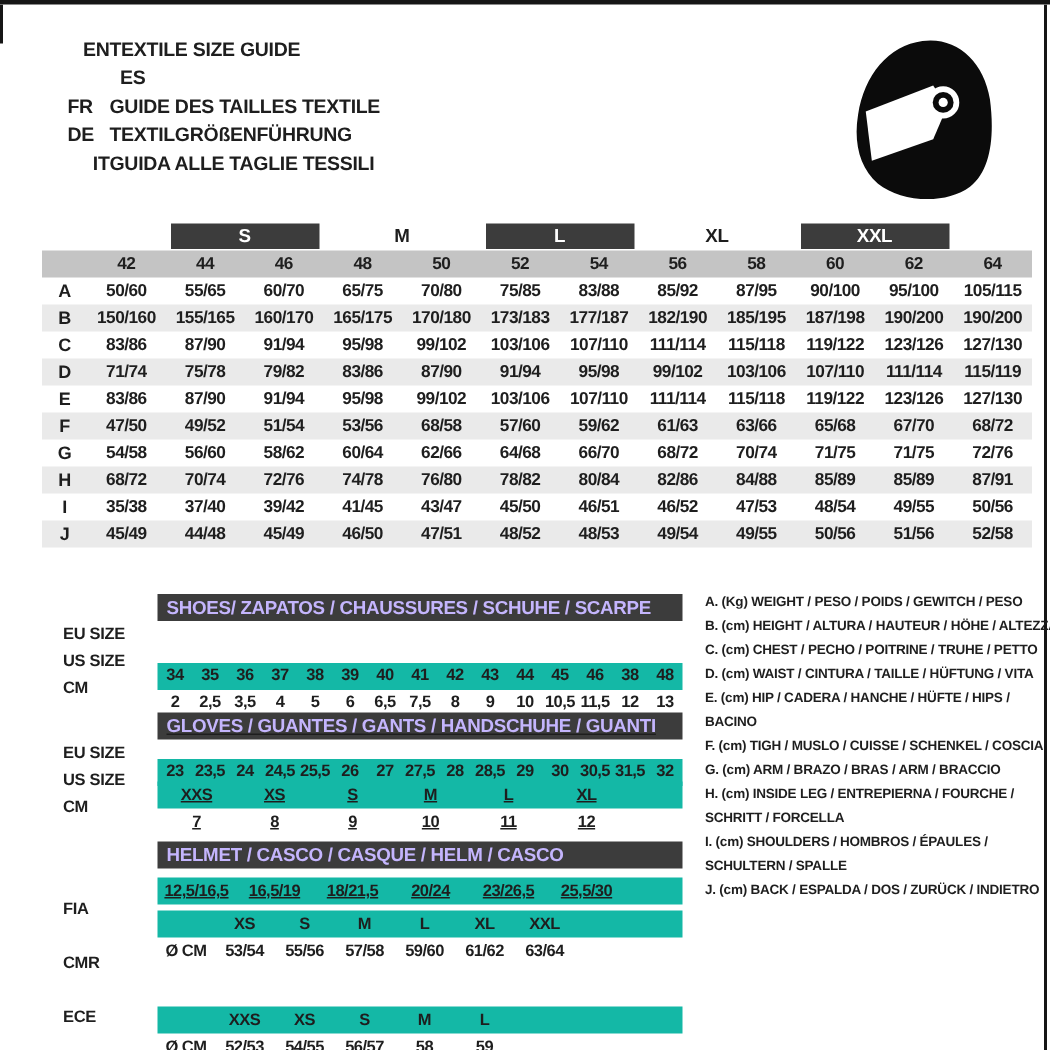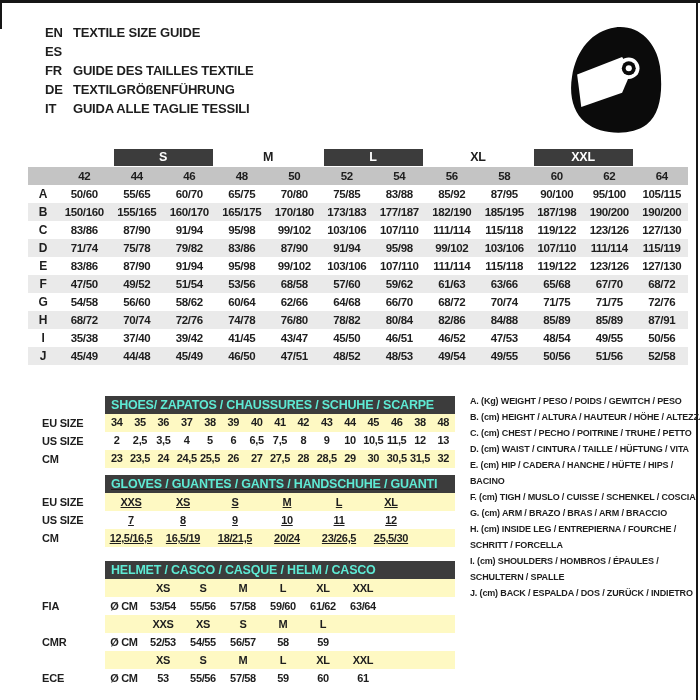--- a/index.html
+++ b/index.html
@@ -24,59 +24,59 @@
   .group-label.boxed{background:#3c3c3c;color:#ffffff;margin:0 3px;}
   .num-row{background:#c4c4c4;}
   .data-row.striped{background:#eaeaea;}
   .cell{text-align:center;font-size:11.5px;letter-spacing:-0.35px;white-space:nowrap;overflow:visible;}
   .cell.letter{font-size:12px;}
 
   .section{position:absolute;left:105px;width:350px;}
   #shoes-sec{top:393px;}
   #gloves-sec{top:472px;text-decoration:underline;}
   #helmet-sec{top:558px;}
-  .bar{height:18px;background:#3c3c3c;color:#5eead4;font-size:12.5px;display:flex;align-items:center;
+  .bar{height:18px;background:#3c3c3c;color:#c4b5fd;font-size:12.5px;display:flex;align-items:center;
        padding-left:6px;letter-spacing:-0.2px;white-space:nowrap;box-sizing:border-box;}
   .g-row{display:grid;height:18px;align-items:center;}
   .shoes-row{grid-template-columns:repeat(15,1fr);}
   .gloves-row{grid-template-columns:repeat(6,52px) 1fr;}
   .helmet-row{grid-template-columns:38px repeat(6,40px) 1fr;}
-  .g-row.striped{background:#fef9c3;}
+  .g-row.striped{background:#14b8a6;margin-top:28px;}
   .g-row .cell{font-size:11px;}
   .side-labels{position:absolute;left:-63px;top:18px;width:60px;}
   .side-label{height:18px;display:flex;align-items:center;font-size:11px;letter-spacing:-0.2px;white-space:nowrap;}
 
   .legend{position:absolute;left:470px;top:390px;width:236px;font-size:9px;line-height:16px;letter-spacing:-0.15px;}
   .legend-item{}
 </style>
 </head>
 <body>
 
 <div class="page">
   <div class="left-edge"></div>
   <div class="right-edge"></div>
 
   <div class="lang-block" id="lang-block">
       <div class="lang-row">
-        <div class="lang-code" style="display: inline-block;">EN</div>
+        <div class="lang-code" style="display: inline-block; text-align: right;">EN</div>
         <div class="lang-title">TEXTILE SIZE GUIDE</div>
       </div>
       <div class="lang-row">
-        <div class="lang-code" style="display: inline-block;">ES</div>
+        <div class="lang-code" style="display: inline-block; margin-left: 35px;">ES</div>
       </div>
       <div class="lang-row">
         <div class="lang-code" style="display: inline-block;">FR</div>
         <div class="lang-title">GUIDE DES TAILLES TEXTILE</div>
       </div>
       <div class="lang-row">
         <div class="lang-code" style="display: inline-block;">DE</div>
         <div class="lang-title">TEXTILGRÖßENFÜHRUNG</div>
       </div>
       <div class="lang-row">
-        <div class="lang-code" style="display: inline-block;">IT</div>
+        <div class="lang-code" style="display: inline-block; text-align: right;">IT</div>
         <div class="lang-title">GUIDA ALLE TAGLIE TESSILI</div>
       </div>
     </div>
 
   <svg class="helmet-icon" viewBox="0 0 90 105" xmlns="http://www.w3.org/2000/svg">
     <path d="M 44 2 C 66 -1 84 15 88 40 C 91 63 89 86 75 97 C 59 109 30 107 15 95 C 3 85 -1 68 2 50 C 6 24 22 5 44 2 Z" fill="#0b0b0b"></path>
     <polygon points="7,48 51,31 60,45 51,66 11,80" fill="#ffffff"></polygon>
     <circle cx="57.5" cy="42" r="10.5" fill="#ffffff"></circle>
     <circle cx="57.5" cy="42" r="6.8" fill="#0b0b0b"></circle>
     <circle cx="57.5" cy="42" r="3" fill="#ffffff"></circle>

